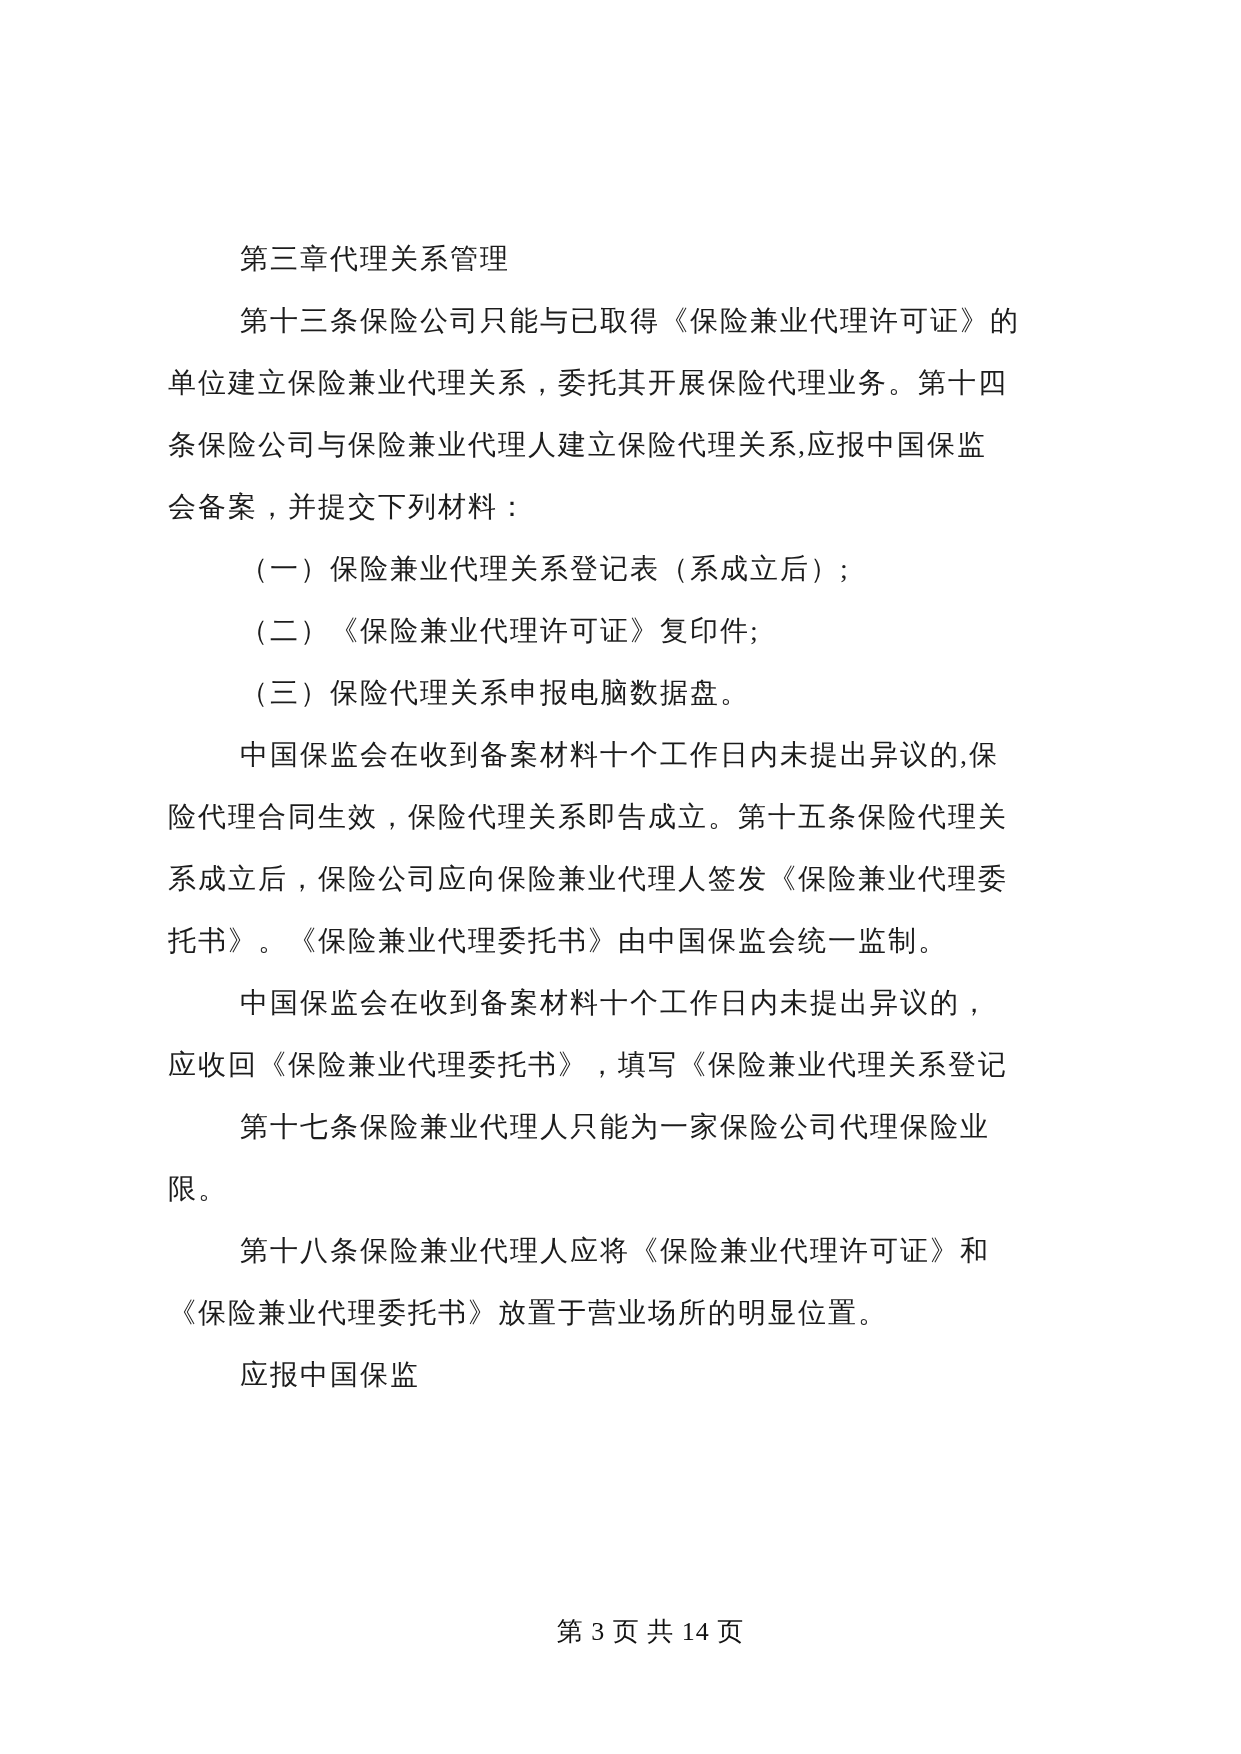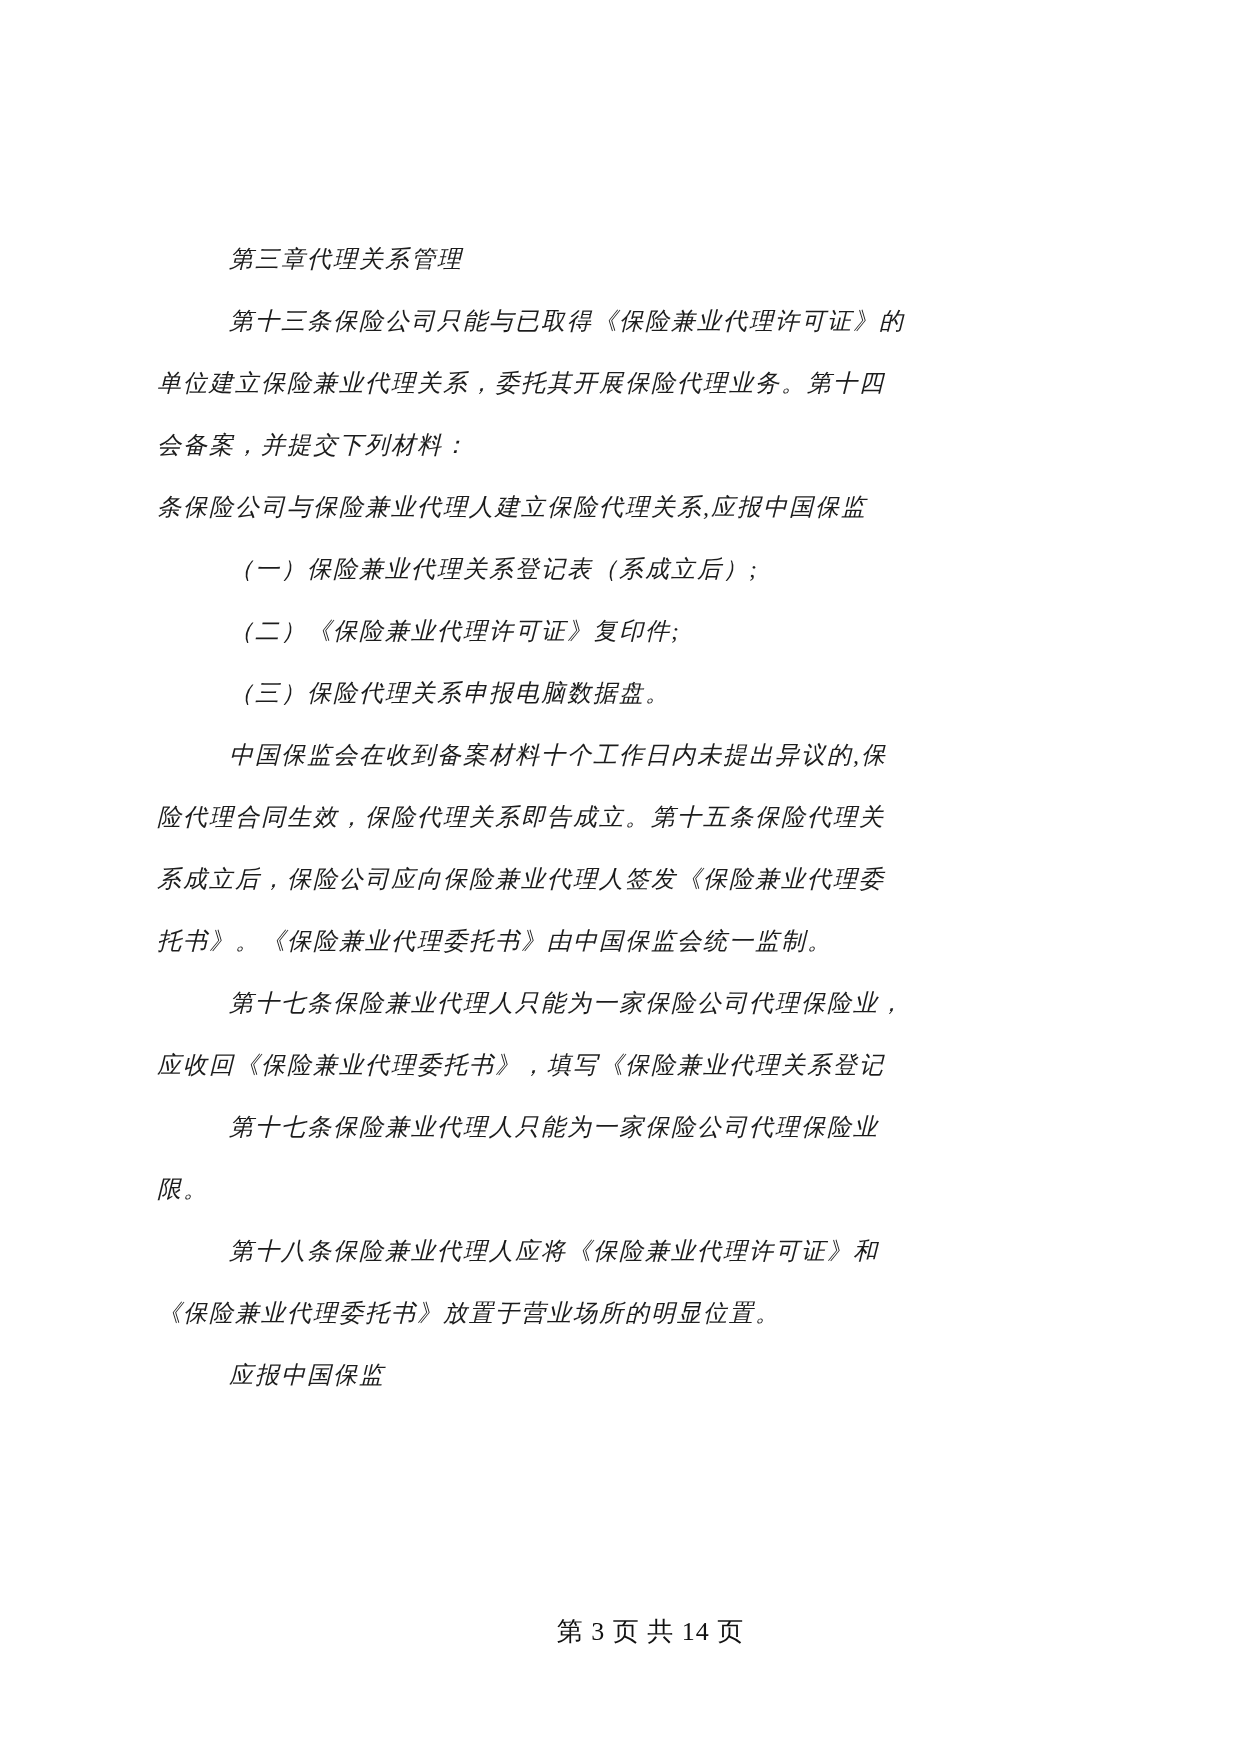--- a/index.html
+++ b/index.html
@@ -16,28 +16,27 @@
   }
   .page {
     position: absolute;
     left: 0; top: 0;
     width: 1241px;
     height: 1754px;
     background: #ffffff;
   }
   .text-block {
     position: absolute;
-    left: 157px;
+    left: 168px;
     top: 228px;
     width: 990px;
     color: #1c1c1c;
-    font-size: 24px;
+    font-size: 28px;
     letter-spacing: 2px;
     font-weight: 400;
-    font-style: italic;
   }
   .doc-line {
     height: 62px;
     line-height: 62px;
     white-space: nowrap;
   }
   .doc-line.indent {
     padding-left: 72px;
   }
   .footer {
@@ -55,30 +54,30 @@
 </style>
 </head>
 <body>
 
 <div class="page">
   <div class="text-block">
 
   <div class="doc-line indent">第三章代理关系管理</div>
       <div class="doc-line indent">第十三条保险公司只能与已取得《保险兼业代理许可证》的</div>
       <div class="doc-line">单位建立保险兼业代理关系，委托其开展保险代理业务。第十四</div>
+      <div class="doc-line">条保险公司与保险兼业代理人建立保险代理关系,应报中国保监</div>
       <div class="doc-line">会备案，并提交下列材料：</div>
-      <div class="doc-line">条保险公司与保险兼业代理人建立保险代理关系,应报中国保监</div>
       <div class="doc-line indent">（一）保险兼业代理关系登记表（系成立后）;</div>
       <div class="doc-line indent">（二）《保险兼业代理许可证》复印件;</div>
       <div class="doc-line indent">（三）保险代理关系申报电脑数据盘。</div>
       <div class="doc-line indent">中国保监会在收到备案材料十个工作日内未提出异议的,保</div>
       <div class="doc-line">险代理合同生效，保险代理关系即告成立。第十五条保险代理关</div>
       <div class="doc-line">系成立后，保险公司应向保险兼业代理人签发《保险兼业代理委</div>
       <div class="doc-line">托书》。《保险兼业代理委托书》由中国保监会统一监制。</div>
-      <div class="doc-line indent">第十七条保险兼业代理人只能为一家保险公司代理保险业，</div>
+      <div class="doc-line indent">中国保监会在收到备案材料十个工作日内未提出异议的，</div>
       <div class="doc-line">应收回《保险兼业代理委托书》，填写《保险兼业代理关系登记</div>
       <div class="doc-line indent">第十七条保险兼业代理人只能为一家保险公司代理保险业</div>
       <div class="doc-line">限。</div>
       <div class="doc-line indent">第十八条保险兼业代理人应将《保险兼业代理许可证》和</div>
       <div class="doc-line">《保险兼业代理委托书》放置于营业场所的明显位置。</div>
       <div class="doc-line indent">应报中国保监</div>
     </div>
   <div class="footer">第 3 页 共 14 页</div>
 </div>
 

